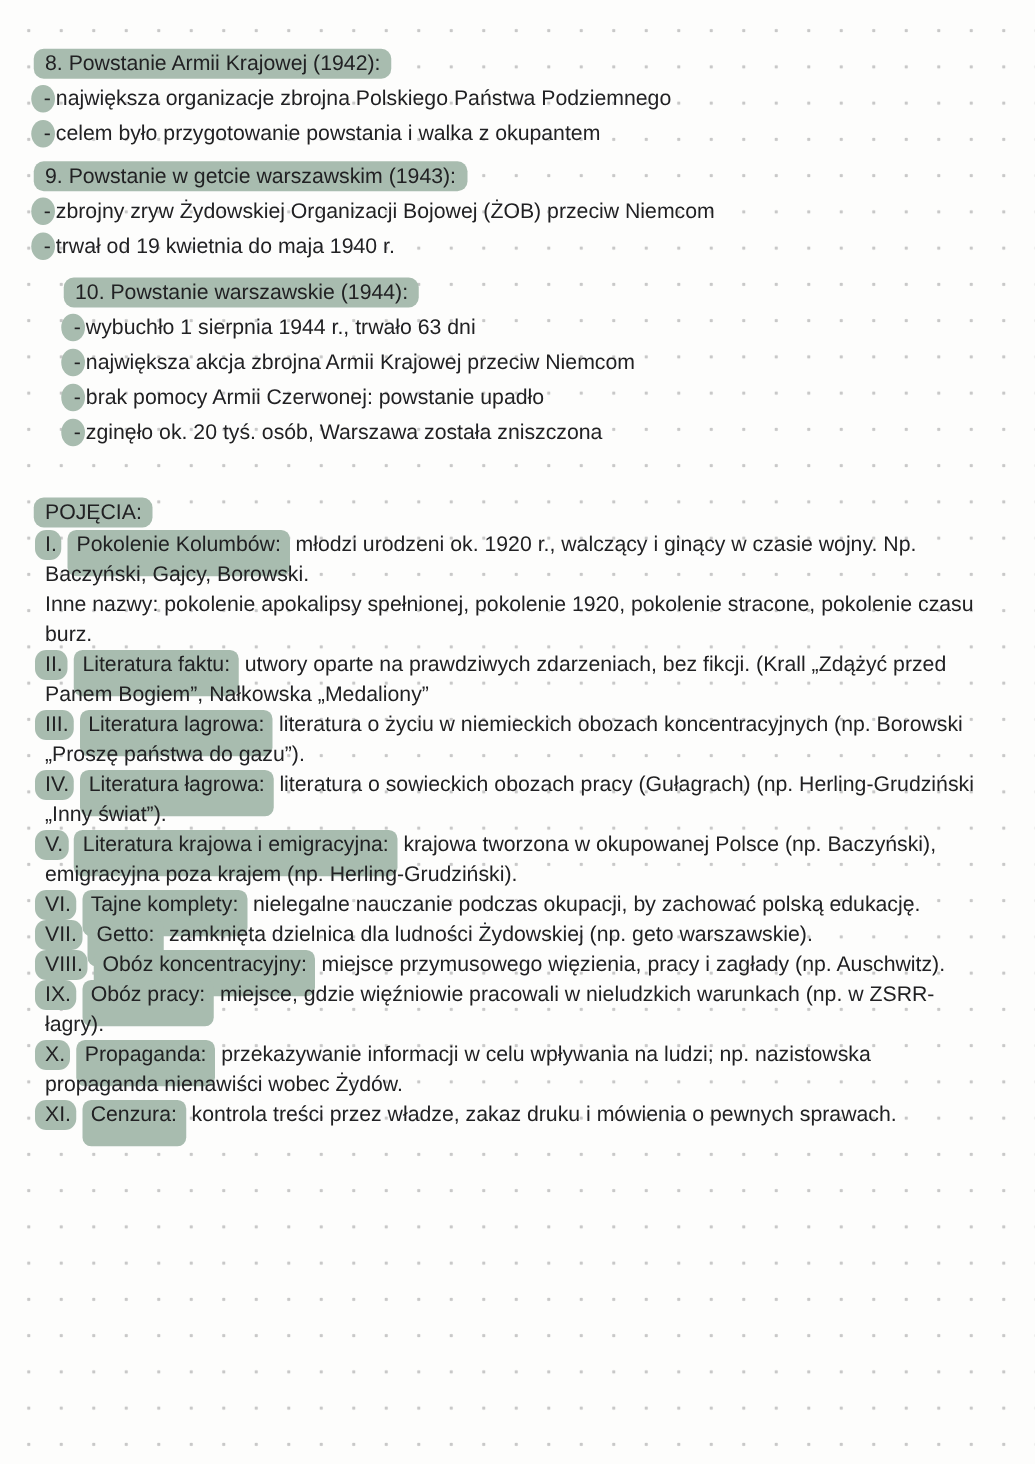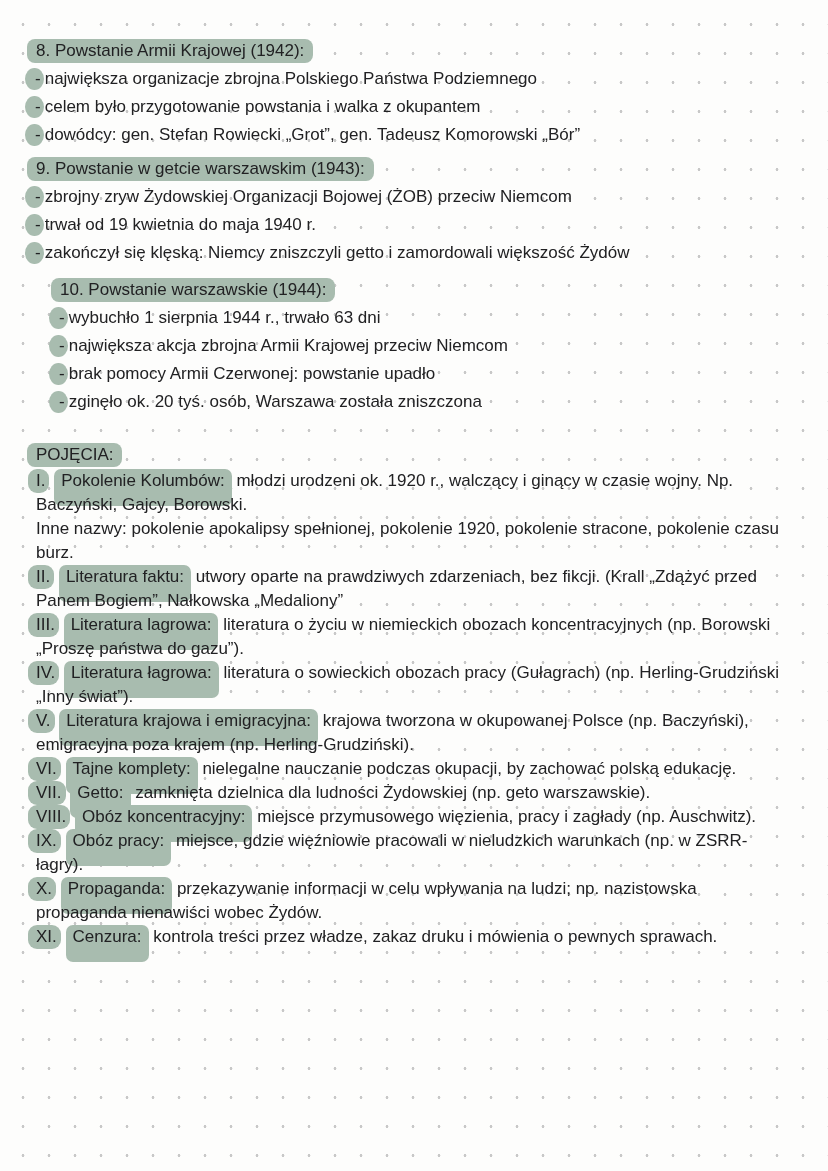--- a/index.html
+++ b/index.html
@@ -33,21 +33,21 @@
   .note-section .bullet{line-height:28px;white-space:nowrap;}
   .dash{
     background:var(--highlight);
     border-radius:50%;
     padding:1px 3px 2px 10px;
     margin-left:-11px;
     margin-right:1px;
   }
   .sec-9{margin-top:5px;}
   .sec-10{margin-top:8px;margin-left:24px;}
-  .glossary-heading{margin-top:24px;}
+  .glossary-heading{margin-top:35px;}
   .gl-item{line-height:24px;}
   .gl-item.first{margin-top:0;}
   .gl-item p{display:inline;}
   .numeral{
     background:var(--highlight);
     border-radius:9px;
     padding:2px 4px 3px 8px;
     margin-left:-8px;
   }
   .term{
@@ -59,28 +59,26 @@
 </style>
 </head>
 <body>
 
 <div class="page">
 
   <section class="note-section sec-8">
     <div class="heading-line"><span class="hl">8. Powstanie Armii Krajowej (1942):</span></div>
     <div class="bullet"><span class="dash">-</span><span>największa organizacje zbrojna Polskiego Państwa Podziemnego</span></div>
     <div class="bullet"><span class="dash">-</span><span>celem było przygotowanie powstania i walka z okupantem</span></div>
-    <div class="bullet"><span class="dash">-</span><span>dowódcy: gen. Stefan Rowiecki „Grot”, gen. Tadeusz Komorowski „Bór”</span></div>
   </section>
 
   <section class="note-section sec-9">
     <div class="heading-line"><span class="hl">9. Powstanie w getcie warszawskim (1943):</span></div>
     <div class="bullet"><span class="dash">-</span><span>zbrojny zryw Żydowskiej Organizacji Bojowej (ŻOB) przeciw Niemcom</span></div>
     <div class="bullet"><span class="dash">-</span><span>trwał od 19 kwietnia do maja 1940 r.</span></div>
-    <div class="bullet"><span class="dash">-</span><span>zakończył się klęską: Niemcy zniszczyli getto i zamordowali większość Żydów</span></div>
   </section>
 
   <section class="note-section sec-10">
     <div class="heading-line"><span class="hl">10. Powstanie warszawskie (1944):</span></div>
     <div class="bullet"><span class="dash">-</span><span>wybuchło 1 sierpnia 1944 r., trwało 63 dni</span></div>
     <div class="bullet"><span class="dash">-</span><span>największa akcja zbrojna Armii Krajowej przeciw Niemcom</span></div>
     <div class="bullet"><span class="dash">-</span><span>brak pomocy Armii Czerwonej: powstanie upadło</span></div>
     <div class="bullet"><span class="dash">-</span><span>zginęło ok. 20 tyś. osób, Warszawa została zniszczona</span></div>
   </section>
 

